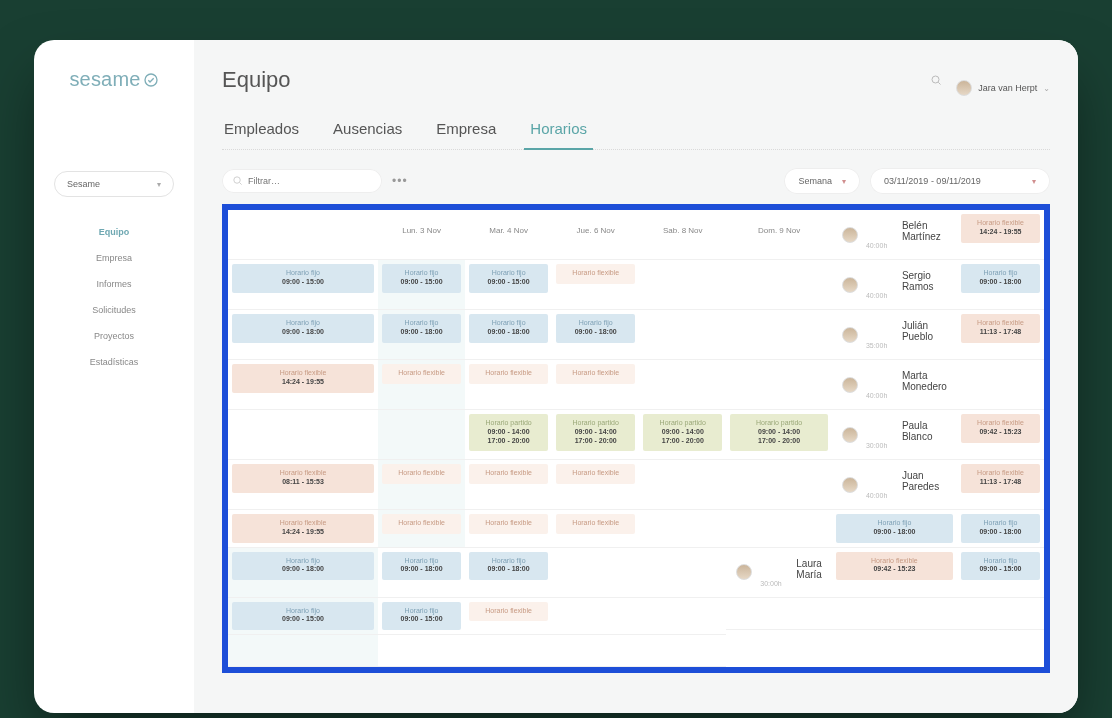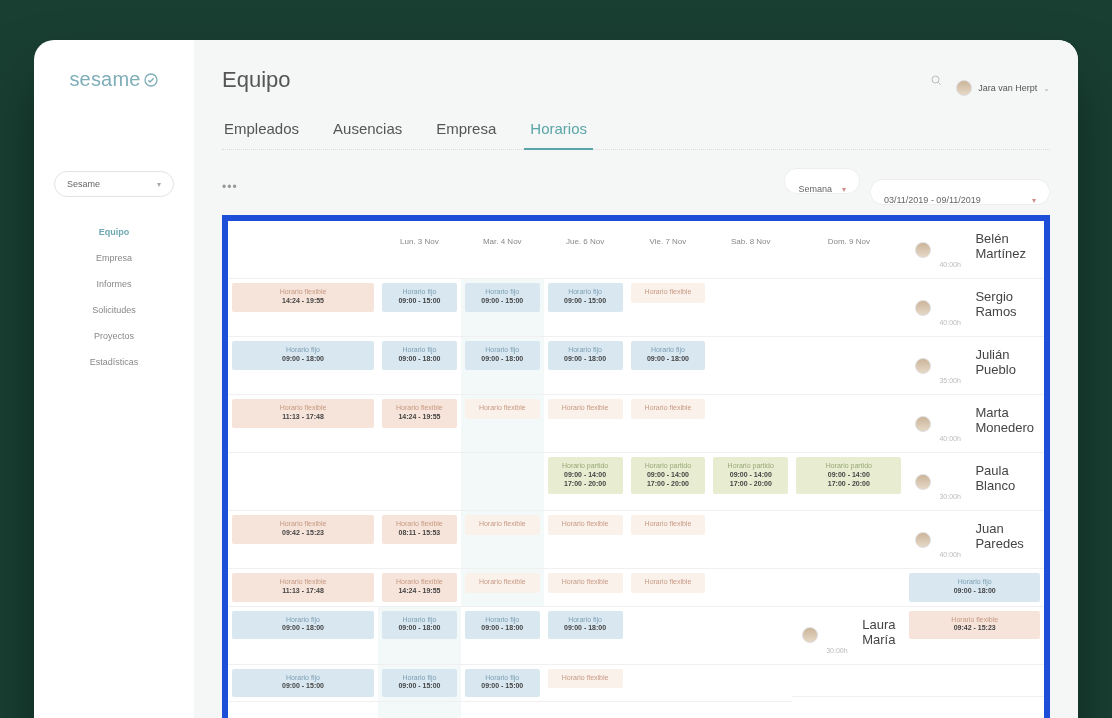--- a/index.html
+++ b/index.html
@@ -26,31 +26,31 @@
   .tab { font-size:15px; color:#555; padding:10px 2px 12px; cursor:pointer; position:relative; }
   .tab.active { color:#5aa5a7; }
   .tab.active::after { content:""; position:absolute; left:-4px; right:-4px; bottom:-1px; height:2px; background:#5aa5a7; }
   .controls { display:flex; align-items:center; justify-content:space-between; margin-bottom:10px; }
   .controls-left { display:flex; align-items:center; gap:10px; }
   .filter-input { height:24px; border-radius:20px; background:#fff; border:none; padding:0 12px 0 26px; font-size:9px; width:160px; outline:none; box-shadow:0 0 0 1px #eee inset; }
   .filter-wrap { position:relative; }
   .filter-wrap .mag { position:absolute; left:10px; top:6px; color:#ccc; }
   .more-dots { color:#999; font-size:12px; cursor:pointer; letter-spacing:1px; }
   .controls-right { display:flex; gap:10px; }
-  .pill { height:26px; background:#fff; border-radius:20px; display:flex; align-items:flex-end; font-size:9px; color:#666; padding:0 14px; gap:10px; cursor:pointer; box-shadow:0 0 0 1px #eee inset; }
+  .pill { height:26px; background:#fff; border-radius:20px; display:flex; align-items:center; font-size:9px; color:#666; padding:0 14px; gap:10px; cursor:pointer; box-shadow:0 0 0 1px #eee inset; }
   .pill .arrow { color:#d08e8e; font-size:8px; }
   
   .grid { background:#fff; border:6px solid #1d4ed8; display:grid; grid-template-columns:150px repeat(7, 1fr); font-size:8px; color:#666; }
   .grid > div { border-bottom:1px solid #f0f0f0; }
   .hdr { padding:16px 4px; text-align:center; color:#888; font-size:8px; }
   .hdr.today { color:#5aa5a7; }
   .col.today { background:rgba(90,165,167,0.07); }
   .emp { display:flex; align-items:center; gap:8px; padding:10px 10px; }
   .emp .avatar { width:16px; height:16px; }
-  .emp-name { font-size:13px; color:#444;margin-left:36px; }
+  .emp-name { font-size:10px; color:#444;margin-left:36px; }
   .emp-sub { font-size:7px; color:#bbb; }
   .cell { padding:4px; }
   .shift { border-radius:2px; padding:5px 4px 6px; text-align:center; line-height:1.25; }
   .shift .lbl { font-size:7px; display:block; }
   .shift .tm { font-size:7px; font-weight:600; color:#444; display:block; }
   .flexible { background:#f6e3d9; } .flexible .lbl{ color:#c79a83; }
   .fijo     { background:#d8e7f0; } .fijo .lbl    { color:#7ea0b5; }
   .partido  { background:#e8ecd0; } .partido .lbl { color:#9aa878; }
   .flexible.light { background:#fbf1eb; }
   .ghost-row { height:32px; }
@@ -103,40 +103,46 @@
 
     <div class="tabs" id="tabs">
         <div class="tab">Empleados</div>
         <div class="tab">Ausencias</div>
         <div class="tab">Empresa</div>
         <div class="tab active">Horarios</div>
       </div>
 
     <div class="controls">
       <div class="controls-left">
+        <div class="filter-wrap">
+          <svg class="mag" width="11" height="11" viewBox="0 0 24 24" fill="none" stroke="currentColor" stroke-width="2">
+              <circle cx="11" cy="11" r="7"></circle>
+              <line x1="21" y1="21" x2="16.5" y2="16.5"></line>
+            </svg>
+          <input class="filter-input" placeholder="Filtrar…" style="">
+        </div>
         <span class="more-dots">•••</span>
       </div>
       <div class="controls-right">
         <div class="pill">
           <span>Semana</span>
           <span class="arrow">▾</span>
         </div>
-        <div class="pill" style="width:180px; justify-content:space-between;margin-top:11px;">
+        <div class="pill" style="width:180px; justify-content:space-between;">
           <span>03/11/2019 - 09/11/2019</span>
           <span class="arrow">▾</span>
         </div>
       </div>
     </div>
 
     <div class="grid" id="grid">
         <div class="hdr corner"></div>
         <div class="hdr">Lun. 3 Nov</div>
         <div class="hdr">Mar. 4 Nov</div>
         <div class="hdr">Jue. 6 Nov</div>
-        <div class="hdr">Vie. 7 Nov</div>
         <div class="hdr">Sab. 8 Nov</div>
         <div class="hdr">Dom. 9 Nov</div>
         <div class="emp">
           <span class="avatar"></span>
           <div>
             <div class="emp-name">Belén Martínez</div>
             <div class="emp-sub">40:00h</div>
           </div>
         </div>
         <div class="cell col">

